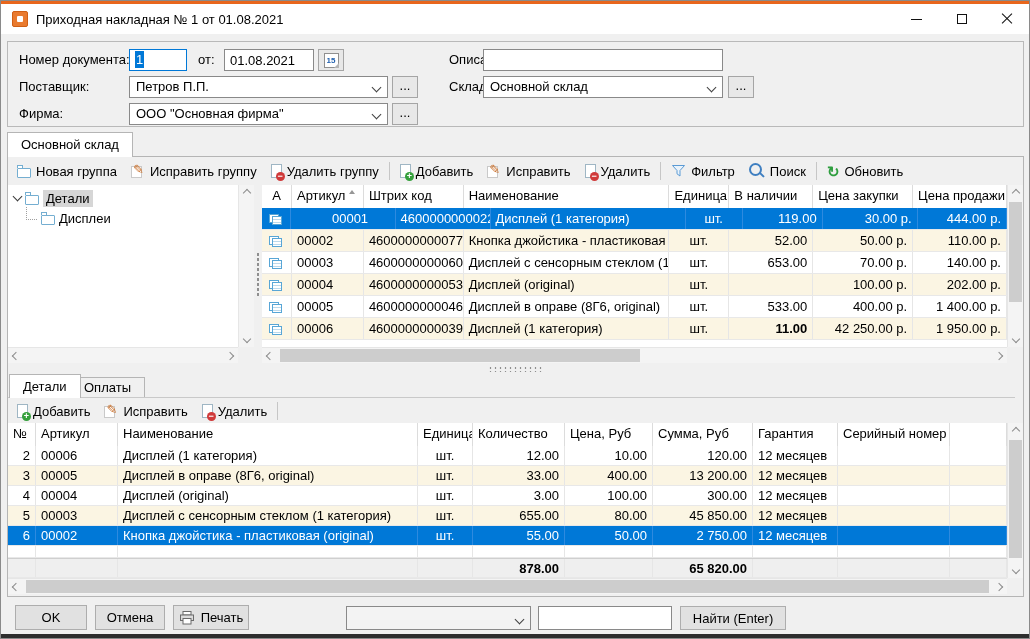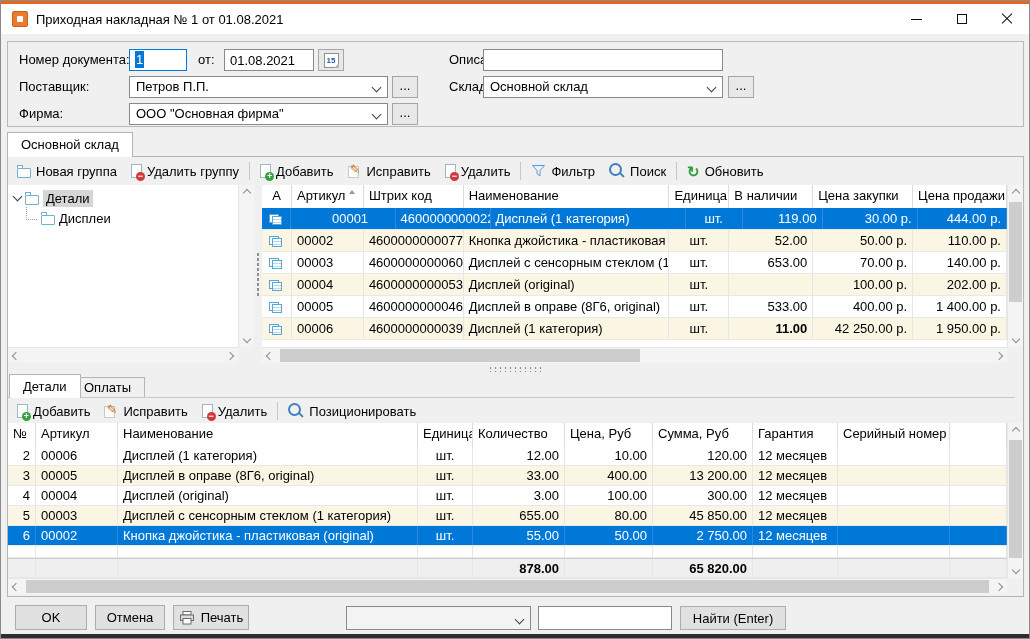--- a/index.html
+++ b/index.html
@@ -156,20 +156,24 @@
   <div class="tab active" style="left:6px;top:131px;height:25px">Основной склад</div>
 
   <div class="panel">
 
     <div class="toolbar" style="top:0;height:28px;border-bottom:1px solid #dadada;padding-left:2px">
       <div class="tb">
           <span class="i-folder"></span>
           <span>Новая группа</span>
         </div>
       <div class="tb">
+          <span class="i-pencil"></span>
+          <span>Исправить группу</span>
+        </div>
+      <div class="tb">
           <span class="i-page del"></span>
           <span>Удалить группу</span>
         </div>
       <span class="sep"></span>
       <div class="tb">
           <span class="i-page add"></span>
           <span>Добавить</span>
         </div>
       <div class="tb">
           <span class="i-pencil"></span>
@@ -343,24 +347,20 @@
         </div>
       <div class="tb">
           <span class="i-pencil"></span>
           <span>Исправить</span>
         </div>
       <div class="tb">
           <span class="i-page del"></span>
           <span>Удалить</span>
         </div>
       <span class="sep"></span>
-      <div class="tb">
-          <span class="i-mag"></span>
-          <span>Позиционировать</span>
-        </div>
     </div>
 
     <div class="table it" style="left:0;top:266px;right:0;height:171px">
       <div class="thead">
           <div class="hcell" style="width: 28px;">№</div>
           <div class="hcell" style="width: 82px;">Артикул</div>
           <div class="hcell" style="width: 300px;">Наименование</div>
           <div class="hcell" style="width: 55px;">Единица</div>
           <div class="hcell" style="width: 92px;">Количество</div>
           <div class="hcell" style="width: 88px;">Цена, Руб</div>

